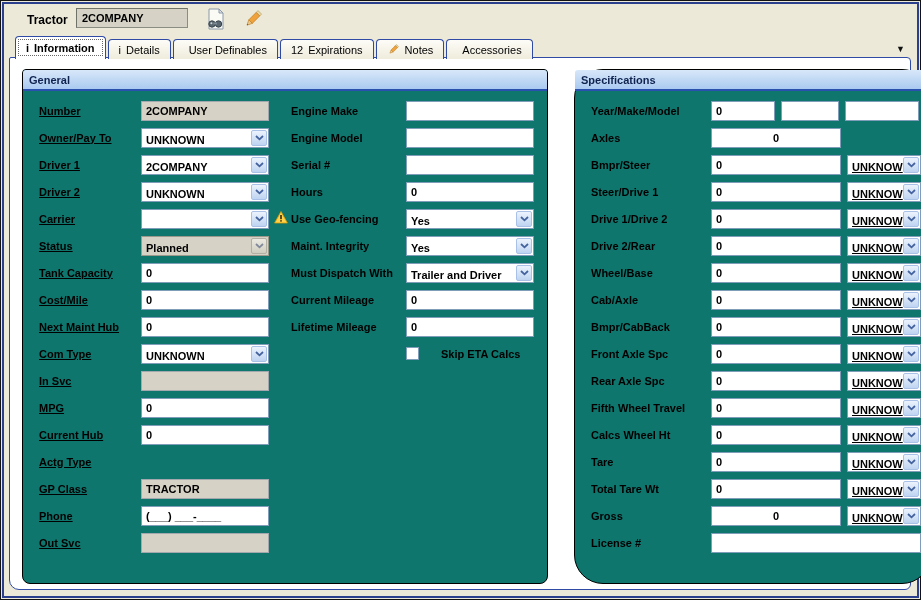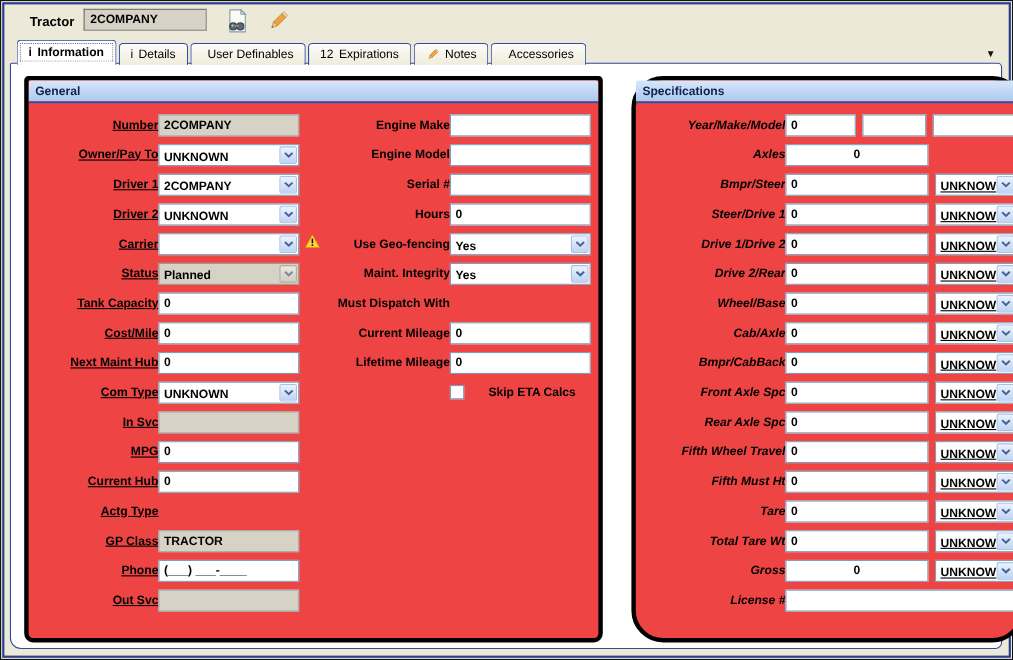--- a/index.html
+++ b/index.html
@@ -1,17 +1,17 @@
 <!DOCTYPE html>
 <html><head>
 <meta charset="utf-8">
 <style>
   html,body{margin:0;padding:0;}
   body{width:921px;height:600px;position:relative;font-family:"Liberation Sans",sans-serif;background:#ece9d8;overflow:hidden;}
-  .outer{position:absolute;inset:0;border:1px solid #121212;text-align:right;}
+  .outer{position:absolute;inset:0;border:1px solid #121212;}
   .inner{position:absolute;inset:1px;border:2px solid #2b3f8c;background:#ece9d8;}
 
   
   .titlebar{position:absolute;left:0;top:0;right:0;height:31px;}
   .app-label{position:absolute;left:23px;top:9px;font-size:12px;font-weight:bold;color:#000;}
   .id-field{position:absolute;left:72px;top:4px;width:112px;height:20px;box-sizing:border-box;
     background:#d6d2c6;border:1px solid #8a8d84;border-top-color:#6f7268;border-left-color:#6f7268;
     font-size:11px;font-weight:bold;display:flex;align-items:center;padding:0 5px;}
   .tool-ic{position:absolute;top:2px;width:26px;height:26px;display:flex;align-items:center;justify-content:center;cursor:pointer;}
   .tool-find{left:199px;} .tool-edit{left:236px;}
@@ -22,35 +22,35 @@
     background:linear-gradient(#fdfcf7,#efecdc);display:flex;align-items:center;padding:0 10px;margin-right:2px;
     font-size:11px;color:#000;cursor:pointer;}
   .tab.active{height:23px;background:#fff;font-weight:bold;outline:1px dotted #666;outline-offset:-4px;}
   .tab-overflow{position:absolute;right:12px;top:40px;z-index:3;font-size:9px;color:#111;cursor:pointer;}
 
   
   .page{position:absolute;left:5px;top:53px;right:6px;bottom:6px;background:#fff;border:1px solid #2e4aa5;
     border-radius:2px 4px 6px 10px;z-index:1;}
 
   
-  .panel{position:absolute;top:11px;bottom:5px;border:4px solid #000000;border-radius:4px 4px 8px 8px;background:#ef4444;box-sizing:border-box;}
+  .panel{position:absolute;top:11px;bottom:5px;border:1px solid #000000;border-radius:4px 4px 8px 8px;background:#0f766e;box-sizing:border-box;}
   .panel-general{left:12px;width:526px;}
   .panel-spec{left:564px;width:357px;border-radius:29px;}
   .panel-hd{height:19px;background:linear-gradient(#d8e7fa,#aacaf0);border-bottom:2px solid #2b51ae;
     border-radius:3px 3px 0 0;font-size:11px;font-weight:bold;color:#10234f;display:flex;align-items:center;padding-left:6px;}
 
   .col{position:absolute;top:27px;}
   .col-left{left:16px;}
   .col-mid{left:268px;}
   .col-spec{left:16px;right:6px;}
   .row{height:27px;display:flex;align-items:center;}
   .lbl{font-size:11px;font-weight:bold;color:#000;flex:none;}
   .col-left .lbl{width:102px;text-decoration:underline;}
   .col-mid .lbl{width:115px;}
-  .col-spec .lbl{width:120px;font-style:italic;}
+  .col-spec .lbl{width:120px;}
 
   .fld{height:20px;box-sizing:border-box;border:1px solid #7f9db9;background:#fff;
     font-size:11px;font-weight:bold;display:flex;align-items:center;padding:0 4px;flex:none;}
   .fld.ro{background:#d6d2c6;border-color:#a2a8ae;}
   .fld.center{justify-content:center;}
   .w128{width:128px;} .w130{width:130px;} .w64{width:64px;} .w58{width:58px;} .w74{width:74px;} .w210{width:210px;}
   .gap{margin-left:6px;text-decoration:underline;}
 
   .combo{position:relative;height:20px;box-sizing:border-box;border:1px solid #7f9db9;background:#fff;
     font-size:11px;font-weight:bold;display:flex;align-items:center;padding:4px 19px 0 4px;flex:none;cursor:pointer;overflow:hidden;white-space:nowrap;}
@@ -321,20 +321,28 @@
                 <span>Yes</span>
                 <span class="btn">
                   <svg width="9" height="6" viewBox="0 0 9 6">
                     <path d="M1 1 L4.5 4.3 L8 1" fill="none" stroke="#44639e" stroke-width="1.8"></path>
                   </svg>
                 </span>
               </div>
             </div>
             <div class="row">
               <span class="lbl">Must Dispatch With</span>
+              <div class="combo w128">
+                <span>Trailer and Driver</span>
+                <span class="btn">
+                  <svg width="9" height="6" viewBox="0 0 9 6">
+                    <path d="M1 1 L4.5 4.3 L8 1" fill="none" stroke="#44639e" stroke-width="1.8"></path>
+                  </svg>
+                </span>
+              </div>
             </div>
             <div class="row">
               <span class="lbl">Current Mileage</span>
               <div class="fld w128">
                 <span>0</span>
               </div>
             </div>
             <div class="row">
               <span class="lbl">Lifetime Mileage</span>
               <div class="fld w128">
@@ -504,21 +512,21 @@
               <div class="combo w74 gap">
                 <span>UNKNOW</span>
                 <span class="btn">
                   <svg width="9" height="6" viewBox="0 0 9 6">
                     <path d="M1 1 L4.5 4.3 L8 1" fill="none" stroke="#44639e" stroke-width="1.8"></path>
                   </svg>
                 </span>
               </div>
             </div>
             <div class="row">
-              <span class="lbl">Fifth Must Ht</span>
+              <span class="lbl">Calcs Wheel Ht</span>
               <div class="fld w130">
                 <span>0</span>
               </div>
               <div class="combo w74 gap">
                 <span>UNKNOW</span>
                 <span class="btn">
                   <svg width="9" height="6" viewBox="0 0 9 6">
                     <path d="M1 1 L4.5 4.3 L8 1" fill="none" stroke="#44639e" stroke-width="1.8"></path>
                   </svg>
                 </span>

